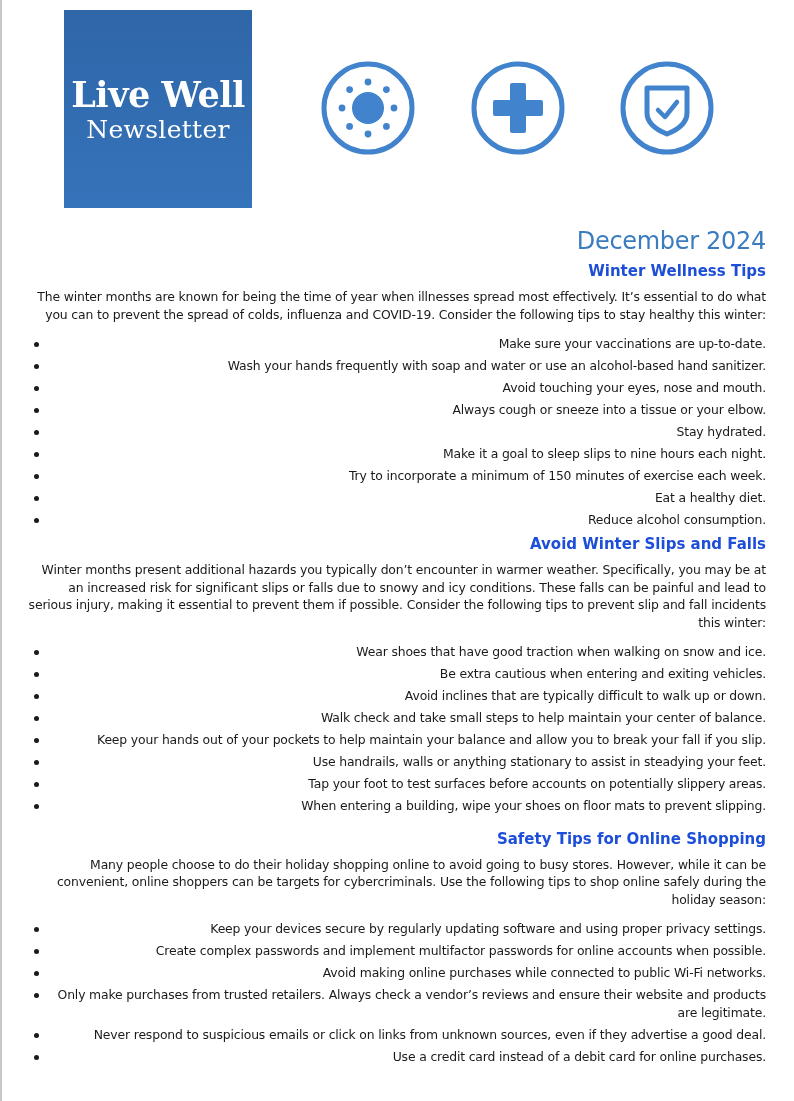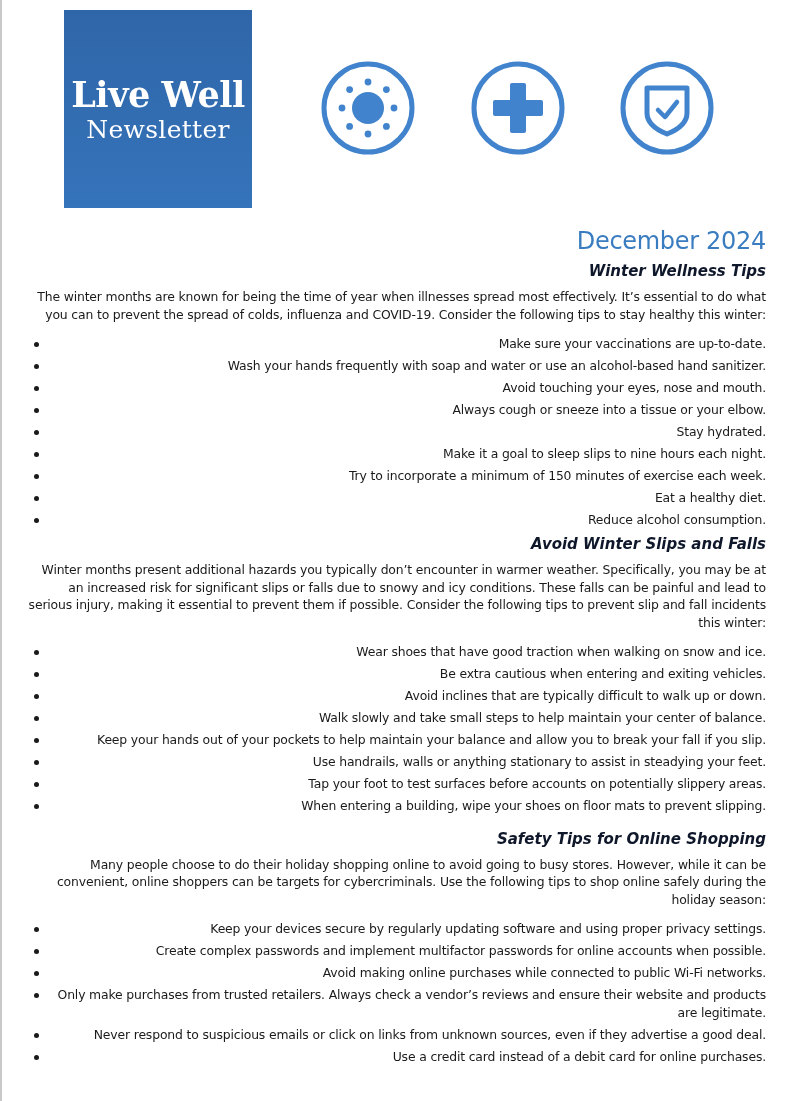--- a/index.html
+++ b/index.html
@@ -16,21 +16,21 @@
                         font-size: 25px; line-height: 32px; letter-spacing: 0.3px; }
 
   .icon-circle { position: absolute; top: 61px; width: 94px; height: 94px; }
   .icon-sun { left: 321px; }
   .icon-plus { left: 471px; }
   .icon-shield { left: 620px; }
 
   .content { position: absolute; left: 26px; top: 224px; width: 740px; text-align: right; }
   .date { color: #3a7cc0; font-size: 24px; line-height: 34px; margin: 0; font-weight: normal;
           font-family: "DejaVu Sans", sans-serif; letter-spacing: -0.3px; }
-  h2 { color: #0f172a; font-size: 15px; font-weight: bold; margin: 0; line-height: 22px; font-style: italic; }
+  h2 { color: #1d4ed8; font-size: 15px; font-weight: bold; margin: 0; line-height: 22px; }
   p { font-size: 12.4px; line-height: 17.5px; margin: 6px 0 0 0; letter-spacing: -0.15px; }
   ul { margin: 12px 0 0 0; padding: 0 0 0 25px; list-style: none; }
   li { font-size: 12.4px; line-height: 17.5px; margin: 0 0 4.5px 0; position: relative; letter-spacing: -0.15px; }
   li::before { content: ""; position: absolute; left: -17px; top: 7px; width: 5px; height: 5px;
                border-radius: 50%; background: #1a1a1a; }
   .sec1-h { margin-top: 2px; }
   .sec2-h { margin-top: 3px; }
   .sec3-h { margin-top: 13px; }
 </style>
 </head>
@@ -87,21 +87,21 @@
     </ul>
   </section>
 
   <section>
     <h2 class="sec2-h">Avoid Winter Slips and Falls</h2>
     <p>Winter months present additional hazards you typically don’t encounter in warmer weather. Specifically, you may be at an increased risk for significant slips or falls due to snowy and icy conditions. These falls can be painful and lead to serious injury, making it essential to prevent them if possible. Consider the following tips to prevent slip and fall incidents this winter:</p>
     <ul>
       <li>Wear shoes that have good traction when walking on snow and ice.</li>
       <li>Be extra cautious when entering and exiting vehicles.</li>
       <li>Avoid inclines that are typically difficult to walk up or down.</li>
-      <li>Walk slowly and take small steps to help maintain your center of balance.</li>
+      <li>Walk check and take small steps to help maintain your center of balance.</li>
       <li>Keep your hands out of your pockets to help maintain your balance and allow you to break your fall if you slip.</li>
       <li>Use handrails, walls or anything stationary to assist in steadying your feet.</li>
       <li>Tap your foot to test surfaces before accounts on potentially slippery areas.</li>
       <li>When entering a building, wipe your shoes on floor mats to prevent slipping.</li>
     </ul>
   </section>
 
   <section>
     <h2 class="sec3-h">Safety Tips for Online Shopping</h2>
     <p>Many people choose to do their holiday shopping online to avoid going to busy stores. However, while it can be convenient, online shoppers can be targets for cybercriminals. Use the following tips to shop online safely during the holiday season:</p>

